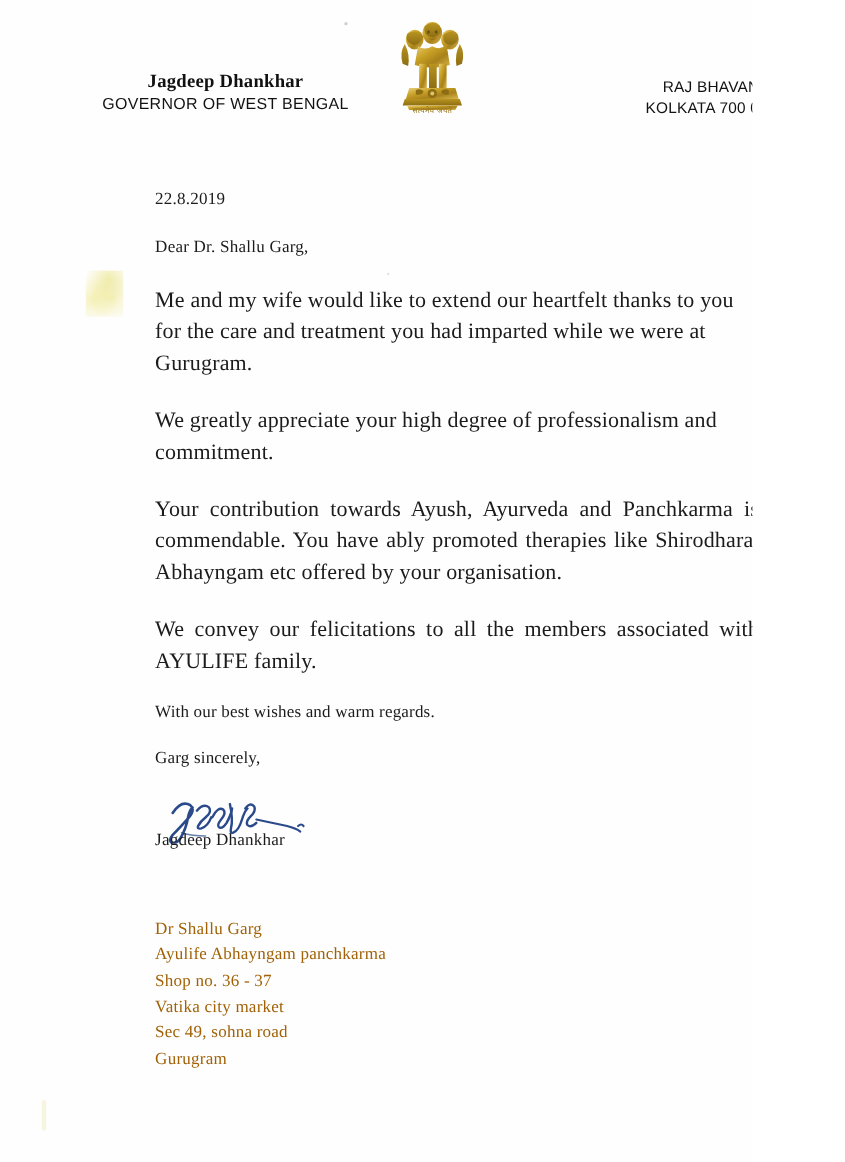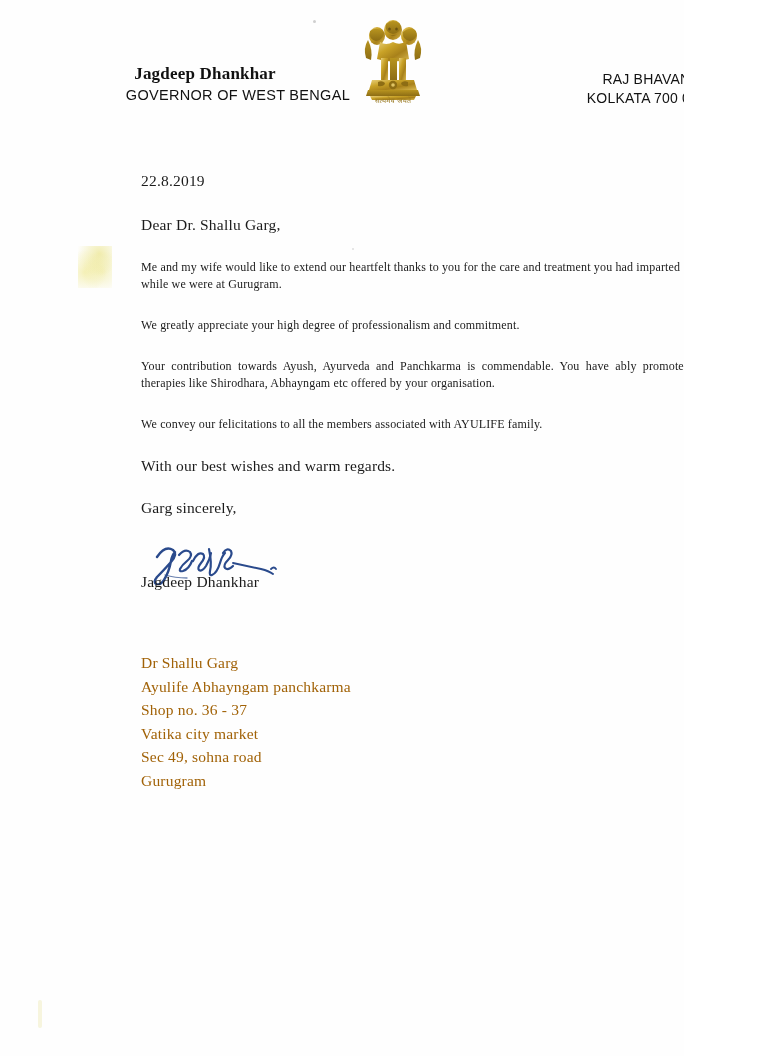--- a/index.html
+++ b/index.html
@@ -44,21 +44,20 @@
     line-height: 1.15;
   }
 
   .lh-title {
     font-family: "Liberation Sans", "DejaVu Sans", sans-serif;
     font-size: 14.5px;
     letter-spacing: 0.3px;
     color: #121212;
     margin-top: 3px;
     line-height: 1.15;
-    text-align: right;
   }
 
   .lh-right {
     position: absolute;
     right: 62px;
     top: 70px;
     text-align: center;
     font-family: "Liberation Sans", "DejaVu Sans", sans-serif;
     font-size: 14px;
     letter-spacing: 0.2px;
@@ -104,21 +103,21 @@
   }
 
   .salutation {
     font-size: 15.5px;
     color: #1b1b1b;
     letter-spacing: 0.2px;
     margin-bottom: 25px;
   }
 
   .para {
-    font-size: 12px;
+    font-size: 20px;
     line-height: 1.42;
     color: #1b1b1b;
     margin-bottom: 24px;
     letter-spacing: 0.15px;
   }
 
   .para.justify {
     text-align: justify;
     text-align-last: left;
   }

